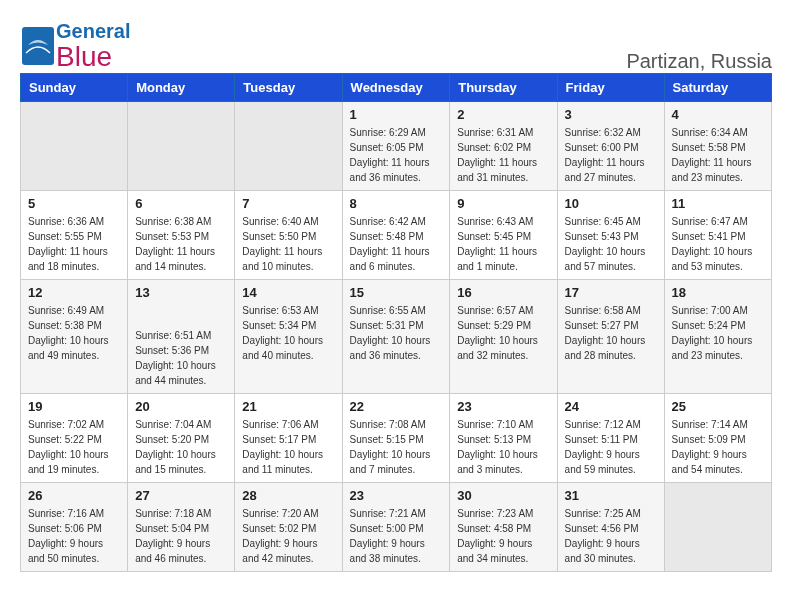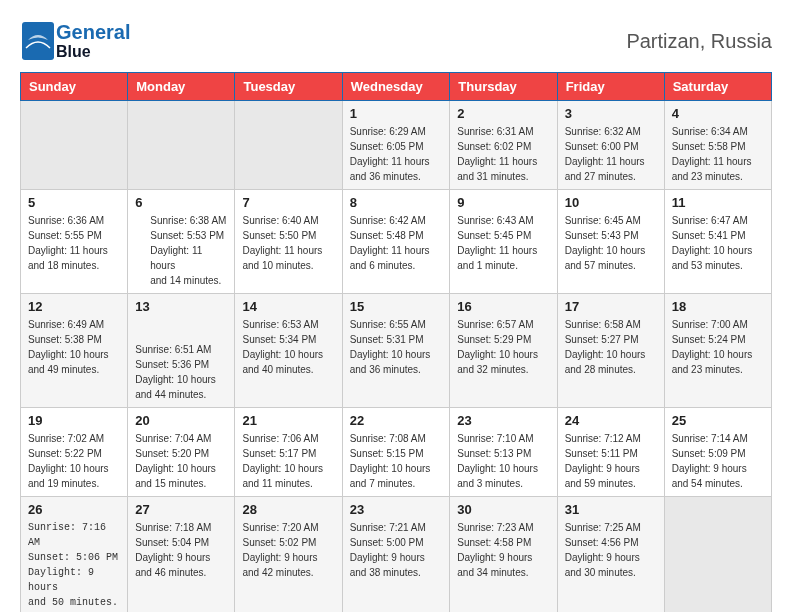--- a/index.html
+++ b/index.html
@@ -6,22 +6,21 @@
     body {
       font-family: Arial, sans-serif;
       background: #fff;
       width: 792px;
       min-height: 612px;
       padding: 20px;
     }
     .header {
       display: flex;
       justify-content: space-between;
-      align-items: center;
-      margin-bottom: 10px;
+      align-items: flex-end;
     }
     .logo {
       display: flex;
       align-items: center;
     }
     .title-area {
       text-align: right;
     }
     .month-title {
       font-size: 36px;
@@ -30,21 +29,21 @@
     }
     .subtitle {
       font-size: 20px;
       color: #555;
     }
     table {
       width: 100%;
       border-collapse: collapse;
     }
     thead tr th {
-      background-color: #ef4444;
+      background-color: #1d4ed8;
       color: #fff;
       text-align: left;
       padding: 6px 8px;
       font-size: 13px;
       border: 1px solid #1a6ab1;
     }
     tbody tr td {
       vertical-align: top;
       padding: 5px 7px;
       border: 1px solid #ccc;
@@ -83,21 +82,21 @@
     <svg width="36" height="42" viewBox="0 0 36 42">
       <rect x="2" y="2" width="32" height="38" rx="3" fill="#1a6ab1"></rect>
       <polygon points="18,4 34,14 34,38 18,38 2,38 2,14" fill="#1a6ab1"></polygon>
       <path d="M8 20 Q18 10 28 20 Q18 15 8 20Z" fill="white" opacity="0.7"></path>
       <path d="M6 28 Q18 16 30 28" stroke="white" stroke-width="1.5" fill="none"></path>
     </svg>
     <div>
       <div style="font-size:20px;font-weight:bold;color:#333;line-height:1.1;">
         <span style="color:#1a6ab1;">General</span>
       </div>
-      <div style="font-size:16px;font-weight:bold;color:#0f172a;line-height:1.1;">Blue</div>
+      <div style="font-size:28px;font-weight:normal;color:#be185d;line-height:1.1;">Blue</div>
     </div>
   </div>
   <div class="title-area">
     <div class="subtitle">Partizan, Russia</div>
   </div>
 </div>
 
 <table>
   <thead>
     <tr>
@@ -147,21 +146,21 @@
       <tr>
         <td>
           <div class="day-number">5</div>
           <div class="day-info" style="white-space: pre-line;">Sunrise: 6:36 AM
 Sunset: 5:55 PM
 Daylight: 11 hours
 and 18 minutes.</div>
         </td>
         <td>
           <div class="day-number">6</div>
-          <div class="day-info" style="white-space: pre-line; margin-left: 15px;">Sunrise: 6:38 AM
+          <div class="day-info" style="white-space: pre-line;">Sunrise: 6:38 AM
 Sunset: 5:53 PM
 Daylight: 11 hours
 and 14 minutes.</div>
         </td>
         <td>
           <div class="day-number">7</div>
           <div class="day-info" style="white-space: pre-line;">Sunrise: 6:40 AM
 Sunset: 5:50 PM
 Daylight: 11 hours
 and 10 minutes.</div>
@@ -293,21 +292,21 @@
           <div class="day-number">25</div>
           <div class="day-info" style="white-space: pre-line;">Sunrise: 7:14 AM
 Sunset: 5:09 PM
 Daylight: 9 hours
 and 54 minutes.</div>
         </td>
       </tr>
       <tr>
         <td>
           <div class="day-number">26</div>
-          <div class="day-info" style="white-space: pre-line; font-family: Liberation Mono, monospace;">Sunrise: 7:16 AM
+          <div class="day-info" style="white-space: pre-line;">Sunrise: 7:16 AM
 Sunset: 5:06 PM
 Daylight: 9 hours
 and 50 minutes.</div>
         </td>
         <td>
           <div class="day-number">27</div>
           <div class="day-info" style="white-space: pre-line;">Sunrise: 7:18 AM
 Sunset: 5:04 PM
 Daylight: 9 hours
 and 46 minutes.</div>

